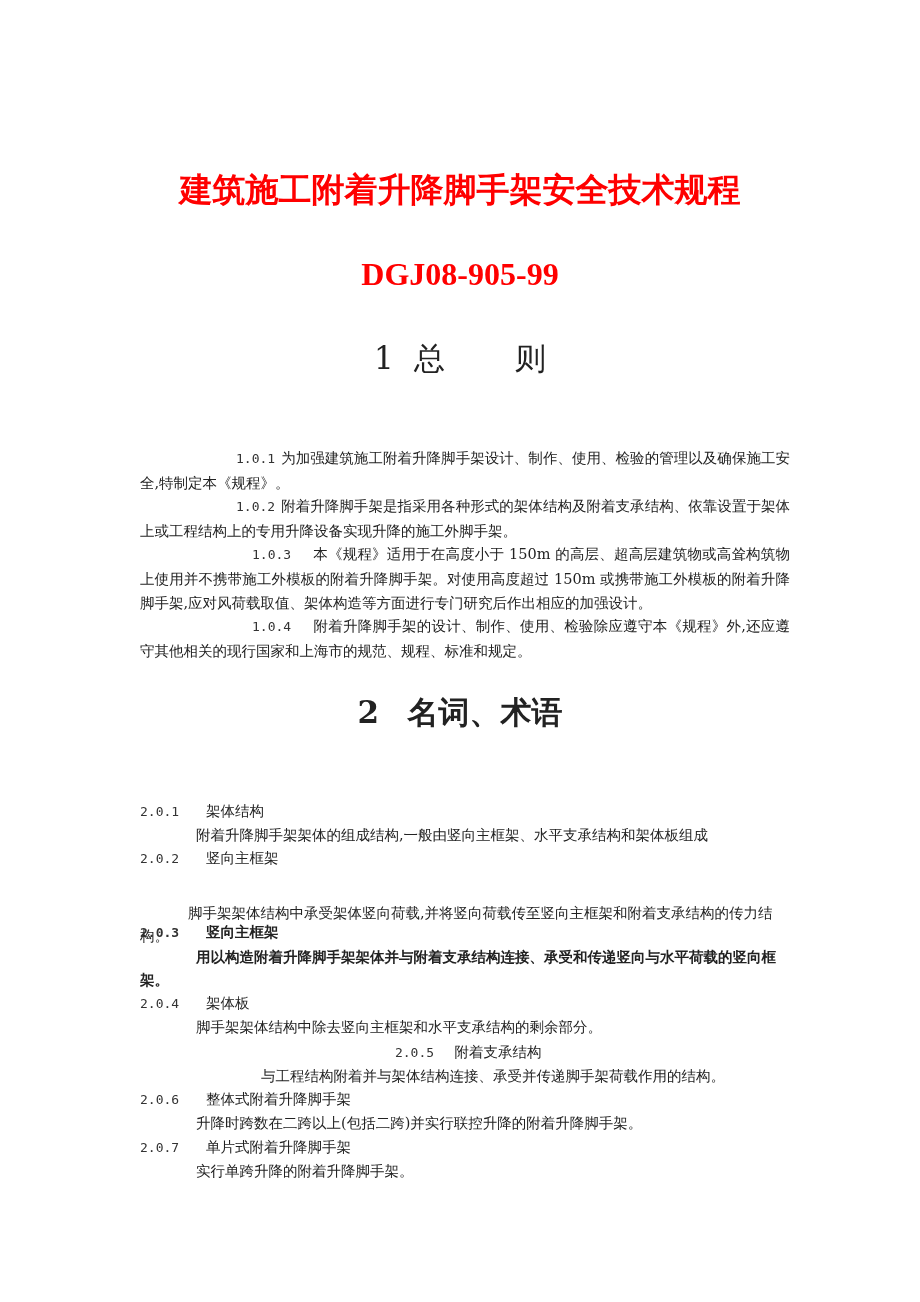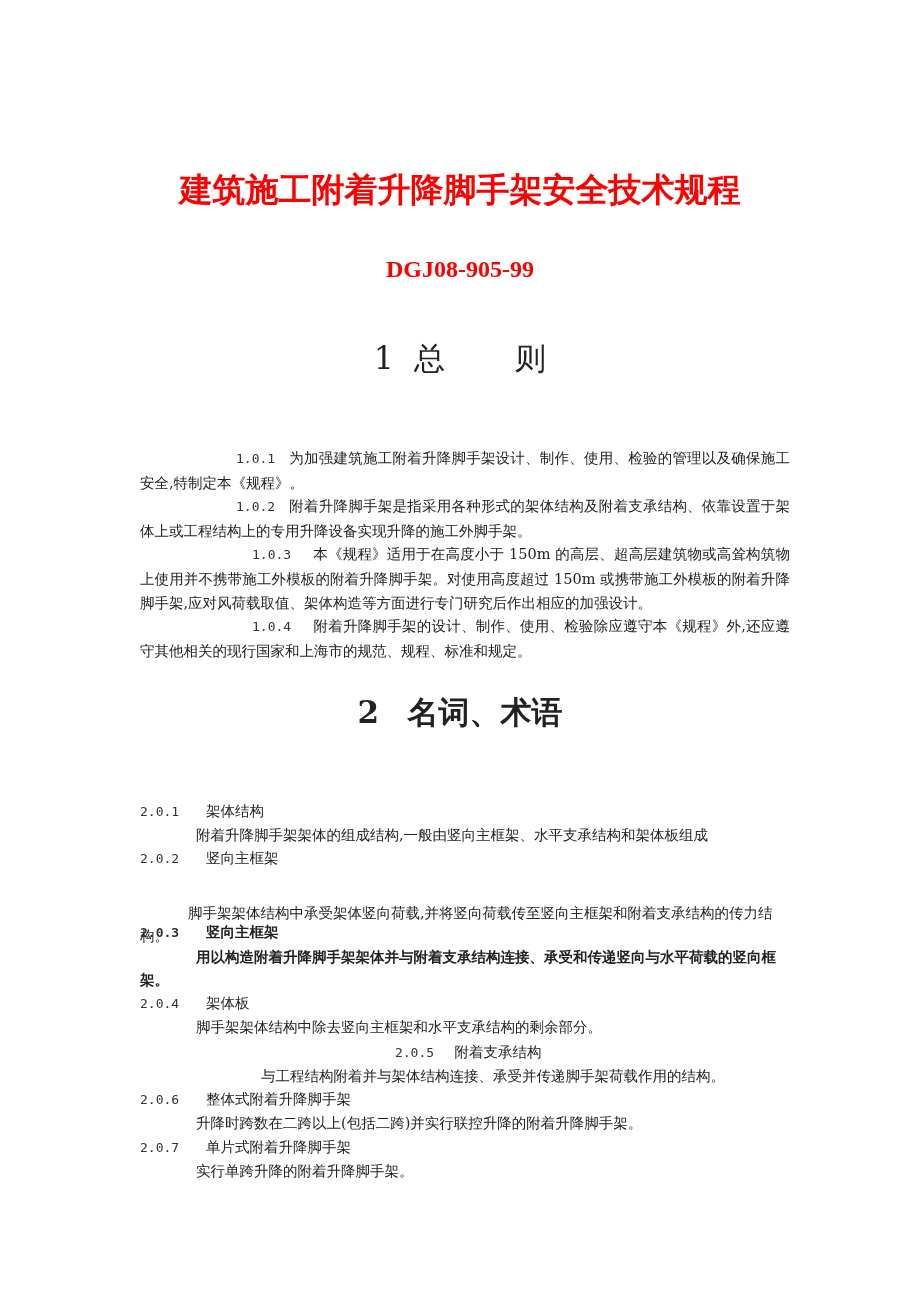--- a/index.html
+++ b/index.html
@@ -2,31 +2,31 @@
 <html><head>
 <meta charset="utf-8">
 <style>
   html, body { margin: 0; padding: 0; background: #ffffff; }
   body { width: 920px; height: 1302px; position: relative; overflow: hidden;
          font-family: "DejaVu Serif", "Liberation Serif", serif; color: #222; }
   .page { position: absolute; left: 0; top: 0; width: 920px; height: 1302px; }
   .title { position: absolute; left: 0; width: 920px; text-align: center;
            color: #ff0000; font-weight: bold; }
   .doc-title { top: 168px; font-size: 33px; letter-spacing: 0px; }
-  .doc-code { top: 256px; font-size: 24px; font-family: "Liberation Serif", "DejaVu Serif", serif; }
+  .doc-code { top: 256px; font-size: 32px; font-family: "Liberation Serif", "DejaVu Serif", serif; }
   .chapter { position: absolute; left: 0; width: 920px; text-align: center;
              font-size: 31px; color: #222; }
   .chapter .num { display: inline-block; width: 40px; text-align: left; }
   .ch1 { top: 338px; }
   .ch1 .gap { display: inline-block; width: 70px; }
   .ch2 { top: 692px; font-weight: bold; }
   .ch2 .num { width: 50px; }
   .para { position: absolute; left: 140px; width: 650px; font-size: 14.5px;
           line-height: 24px; text-align: justify; }
-  .clause-num { display: inline-block; margin-right: 14px; font-family: "DejaVu Sans Mono", "Liberation Mono", monospace; font-size: 13px; color: #333; }
+  .clause-num { display: inline-block; margin-right: 6px; font-family: "DejaVu Sans Mono", "Liberation Mono", monospace; font-size: 13px; color: #333; }
   .term { position: absolute; left: 140px; width: 650px; font-size: 14.5px; line-height: 23.5px; }
   .term-head .clause-num { width: 52px; margin-right: 14px; }
   .term-def { padding-left: 56px; }
   .term-def.wrap { padding-left: 0; text-indent: 50px; }
 </style>
 </head>
 <body>
 
 <div class="page">
 

